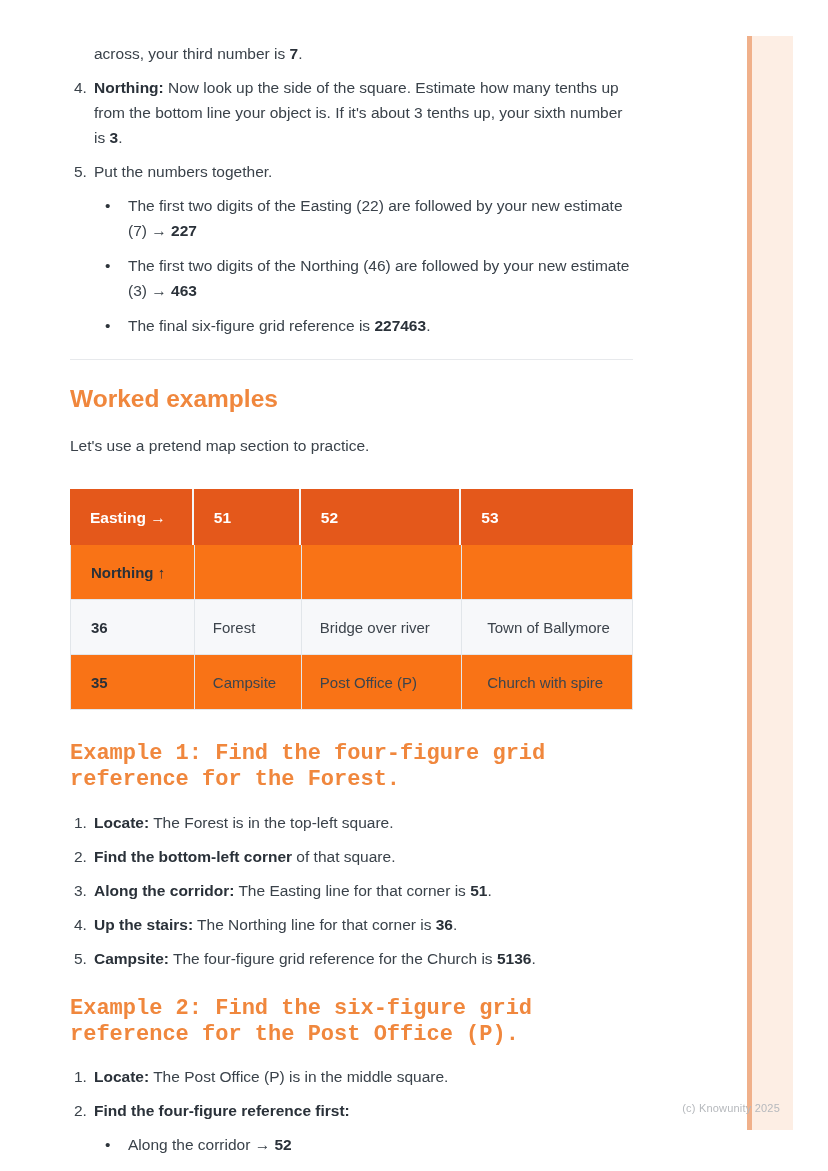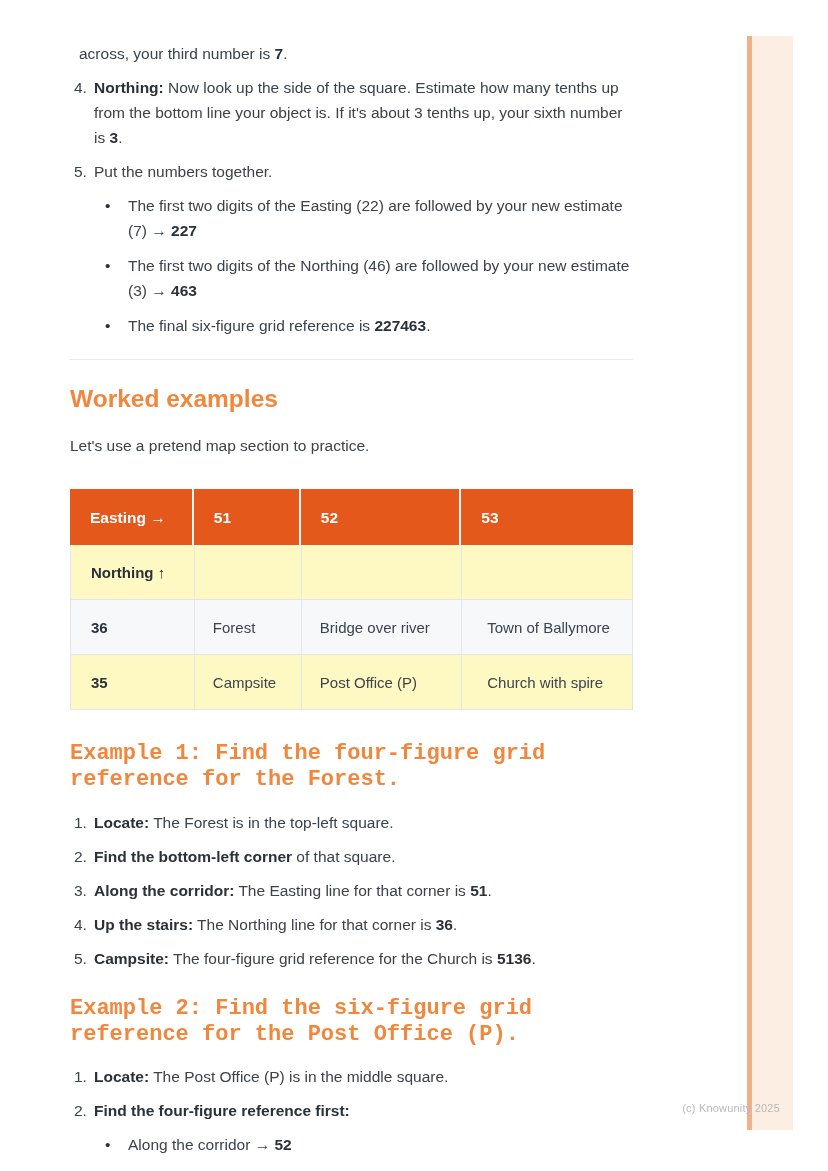--- a/index.html
+++ b/index.html
@@ -26,21 +26,21 @@
   }
   .watermark {
     position: absolute; top: 1102px; right: 48px; z-index: 2;
     font-size: 11px; color: #b6b9bd; letter-spacing: 0.2px;
   }
   .content {
     position: absolute; left: 70px; top: 0; width: 563px;
     padding-top: 41px; font-size: 15.5px; line-height: 25px;
   }
   b { font-weight: 700; color: var(--bold-text); }
-  .indent { margin-left: 9px; margin-bottom: 9px; }
+  .indent { margin-left: 24px; margin-bottom: 9px; }
   .num-item { display: flex; margin-bottom: 9px; }
   .num { flex: 0 0 24px; padding-left: 4px; }
   .itext { flex: 1; }
   .bullet-item { display: flex; margin-left: 35px; margin-bottom: 10px; }
   .dot { flex: 0 0 16px; color: #2e353c; }
   .btext { flex: 1; margin-left: 7px; }
   hr.divider { border: none; border-top: 1px solid #e7e9ec; margin: 21px 0 0 0; }
   h2.section-heading {
     color: var(--accent-heading); font-size: 24.5px; line-height: 30px;
     font-weight: 700; margin: 24px 0 0 0;
@@ -53,21 +53,21 @@
   table.grid-table th {
     background: var(--table-header-bg); color: #ffffff; font-weight: 700;
     text-align: left; height: 56px; padding: 0 12px 0 20px;
     border-right: 2px solid #f6f7f8; font-size: 15.5px;
   }
   table.grid-table th:last-child { border-right: none; }
   table.grid-table td {
     height: 55px; padding: 0 10px 0 18px; color: #3d444c;
     border-left: 1px solid var(--border-color);
     border-bottom: 1px solid var(--border-color);
-    background: #fef9c3;
+    background: #f97316;
   }
   table.grid-table td:last-child { border-right: 1px solid var(--border-color); padding-left: 25px; }
   table.grid-table td.rowhead { font-weight: 700; color: var(--bold-text); padding-left: 20px; }
   table.grid-table tbody tr.stripe td { background: #f7f8fa; }
   .col1 { width: 22%; } .col2 { width: 19%; } .col3 { width: 28.5%; } .col4 { width: 30.5%; }
   h3.example-heading {
     color: var(--accent-heading); font-size: 22px; line-height: 26px;
     font-weight: 700; margin: 31px 0 17px 0; font-family: Liberation Mono, monospace;
   }
   h3.example-heading.second { margin-top: 25px; margin-bottom: 16px; }

